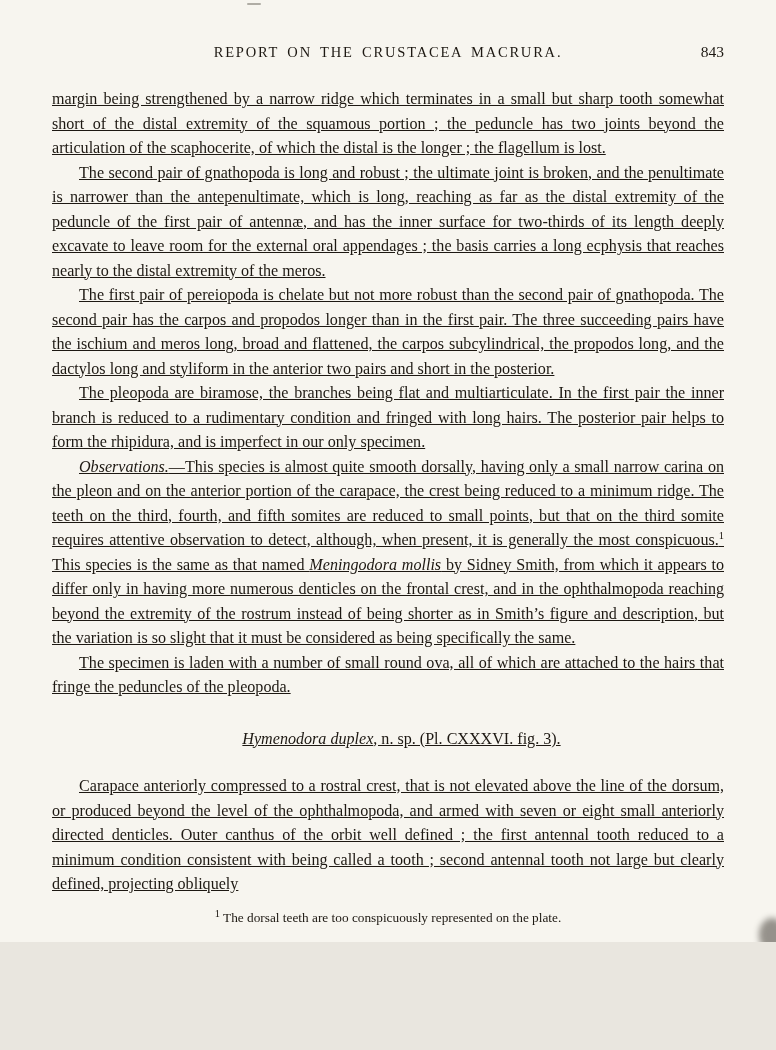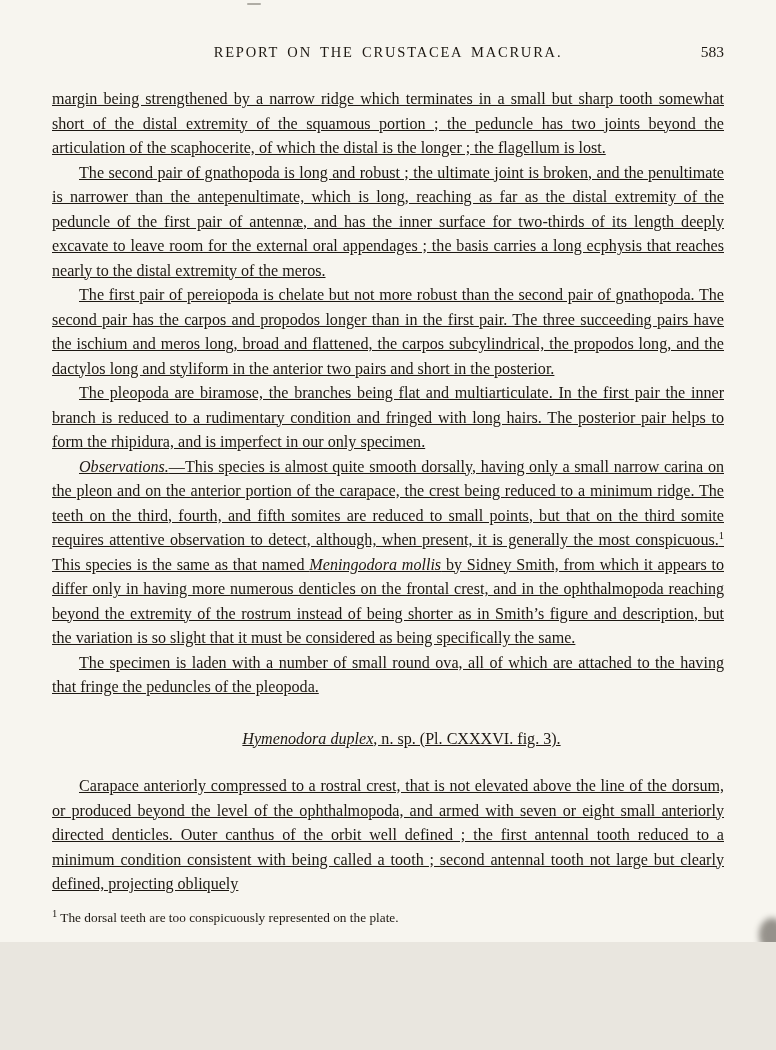--- a/index.html
+++ b/index.html
@@ -51,20 +51,21 @@
     line-height: 0;
     vertical-align: super;
   }
   .para.species-heading {
     margin-top: 27px;
     margin-bottom: 23px;
     text-align: center;
   }
   .footnote {
     margin-top: 13px;
+    text-align: center;
     font-size: 13.3px;
   }
   
   .artifact-corner {
     position: absolute;
     right: -9px;
     bottom: -10px;
     width: 26px;
     height: 34px;
     background: #555049;
@@ -83,30 +84,30 @@
     opacity: .5;
   }
 </style>
 </head>
 <body>
 
 <div class="page">
 
   <header class="running-head">
     <span class="head-title">REPORT ON THE CRUSTACEA MACRURA.</span>
-    <span class="page-number">583</span>
+    <span class="page-number">843</span>
   </header>
 
   <main class="body-text" id="paragraphs">
       <p class="para"><span>margin being strengthened by a narrow ridge which terminates in a small but sharp tooth somewhat short of the distal extremity of the squamous portion ; the peduncle has two joints beyond the articulation of the scaphocerite, of which the distal is the longer ; the flagellum is lost.</span></p>
       <p class="para indent"><span>The second pair of gnathopoda is long and robust ; the ultimate joint is broken, and the penultimate is narrower than the antepenultimate, which is long, reaching as far as the distal extremity of the peduncle of the first pair of antennæ, and has the inner surface for two-thirds of its length deeply excavate to leave room for the external oral appendages ; the basis carries a long ecphysis that reaches nearly to the distal extremity of the meros.</span></p>
       <p class="para indent"><span>The first pair of pereiopoda is chelate but not more robust than the second pair of gnathopoda.  The second pair has the carpos and propodos longer than in the first pair.  The three succeeding pairs have the ischium and meros long, broad and flattened, the carpos subcylindrical, the propodos long, and the dactylos long and styliform in the anterior two pairs and short in the posterior.</span></p>
       <p class="para indent"><span>The pleopoda are biramose, the branches being flat and multiarticulate.  In the first pair the inner branch is reduced to a rudimentary condition and fringed with long hairs.  The posterior pair helps to form the rhipidura, and is imperfect in our only specimen.</span></p>
       <p class="para indent"><span class="it">Observations.</span><span>—This species is almost quite smooth dorsally, having only a small narrow carina on the pleon and on the anterior portion of the carapace, the crest being reduced to a minimum ridge.  The teeth on the third, fourth, and fifth somites are reduced to small points, but that on the third somite requires attentive observation to detect, although, when present, it is generally the most conspicuous.</span><sup>1</sup><span>  This species is the same as that named </span><span class="it">Meningodora mollis</span><span> by Sidney Smith, from which it appears to differ only in having more numerous denticles on the frontal crest, and in the ophthalmopoda reaching beyond the extremity of the rostrum instead of being shorter as in Smith’s figure and description, but the variation is so slight that it must be considered as being specifically the same.</span></p>
-      <p class="para indent"><span>The specimen is laden with a number of small round ova, all of which are attached to the having that fringe the peduncles of the pleopoda.</span></p>
+      <p class="para indent"><span>The specimen is laden with a number of small round ova, all of which are attached to the hairs that fringe the peduncles of the pleopoda.</span></p>
       <p class="para indent species-heading"><span class="it">Hymenodora duplex</span><span>, n. sp. (Pl. CXXXVI. fig. 3).</span></p>
       <p class="para indent"><span>Carapace anteriorly compressed to a rostral crest, that is not elevated above the line of the dorsum, or produced beyond the level of the ophthalmopoda, and armed with seven or eight small anteriorly directed denticles.  Outer canthus of the orbit well defined ; the first antennal tooth reduced to a minimum condition consistent with being called a tooth ; second antennal tooth not large but clearly defined, projecting obliquely</span></p>
     </main>
 
   <footer class="footnote">
     <sup>1</sup><span> The dorsal teeth are too conspicuously represented on the plate.</span>
   </footer>
 
   <div class="artifact-speck"></div>
   <div class="artifact-corner"></div>

